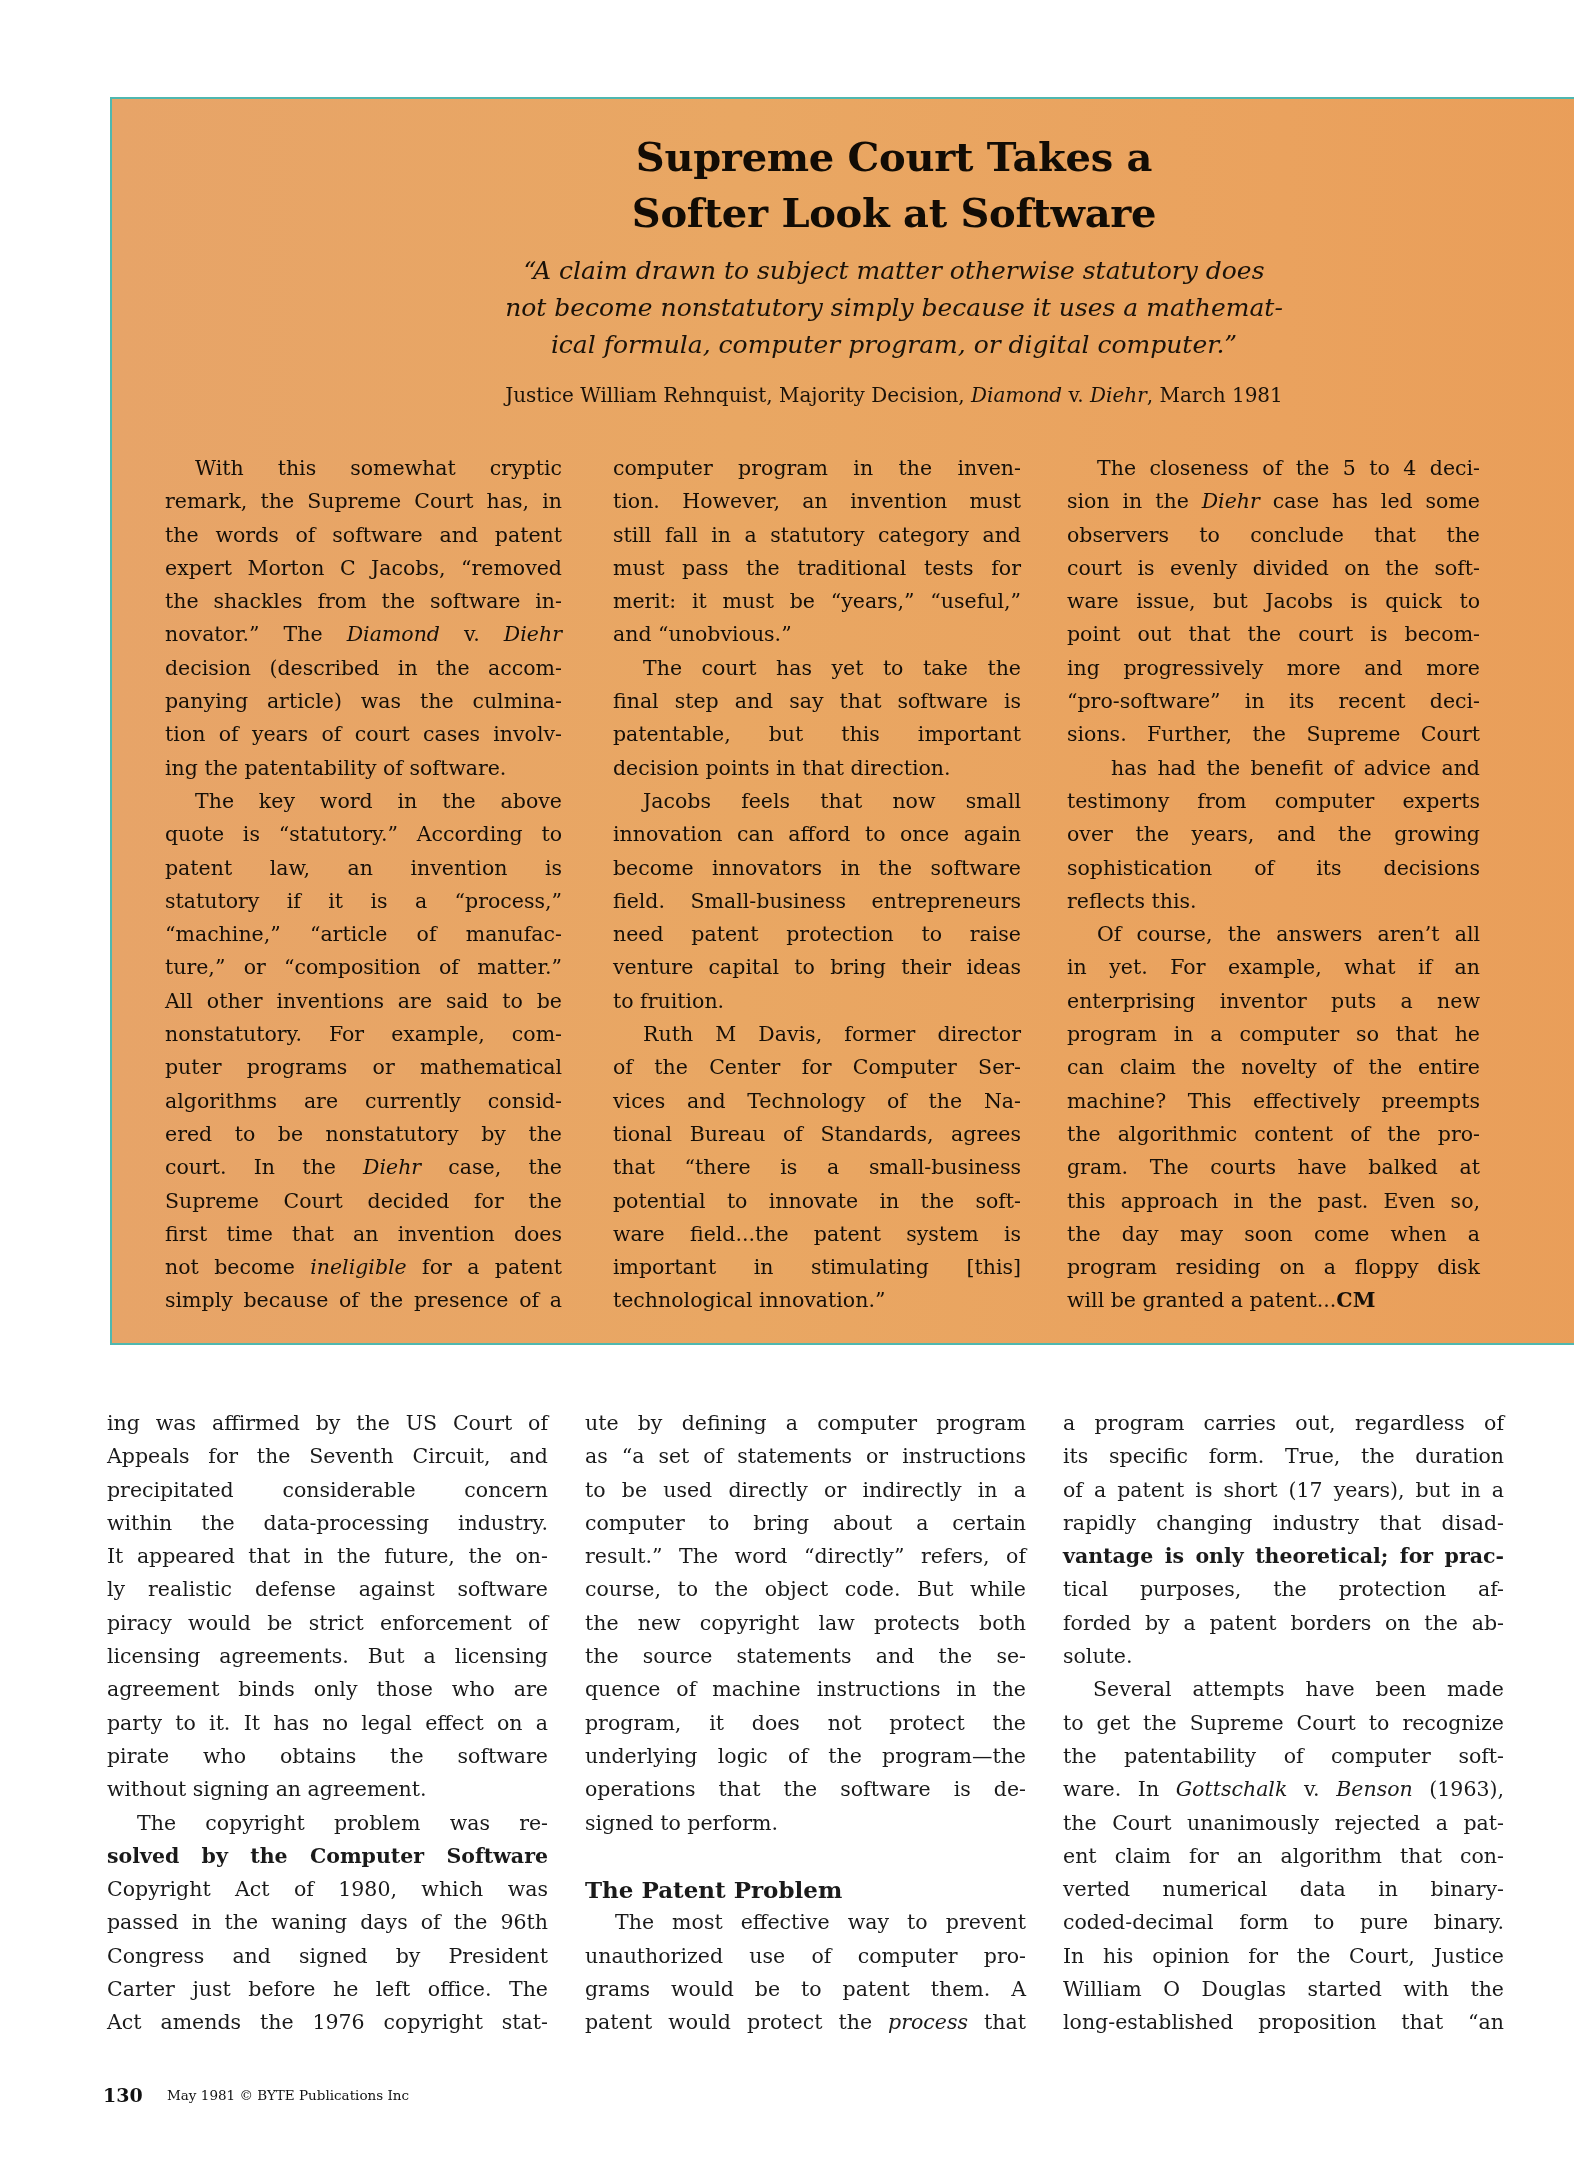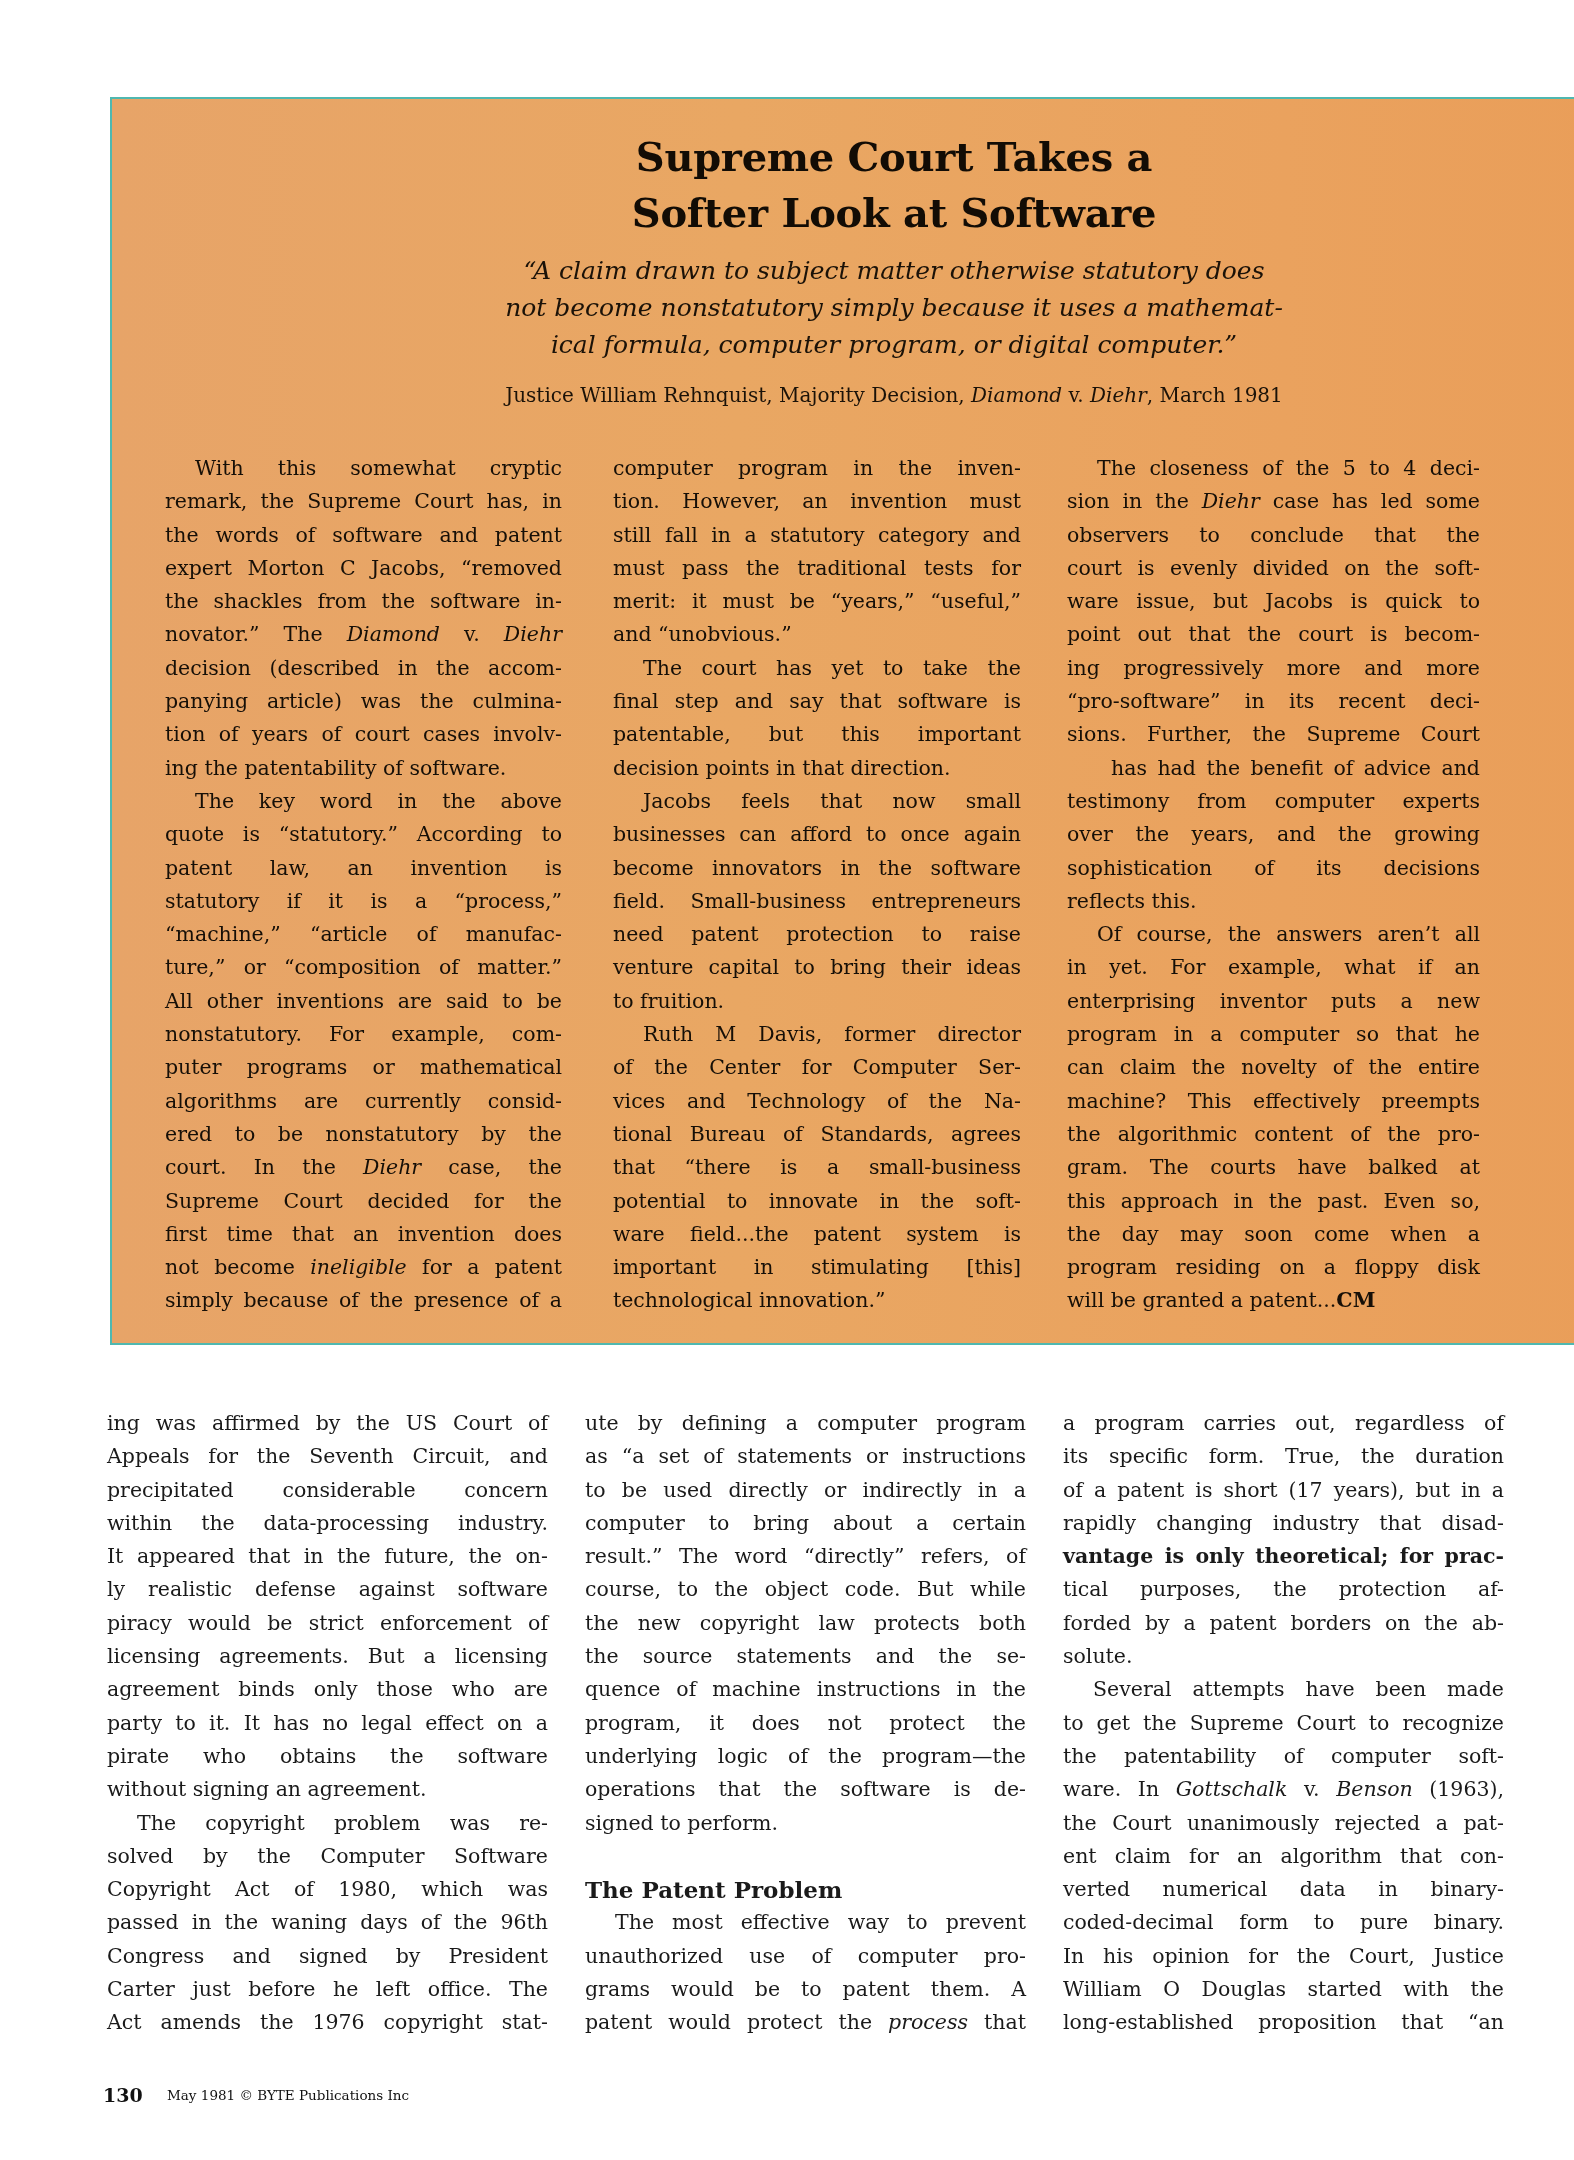--- a/index.html
+++ b/index.html
@@ -97,21 +97,21 @@
       <span class="ln" style="display: block;"><span>tion. However, an invention must</span></span>
       <span class="ln" style="display: block;"><span>still fall in a statutory category and</span></span>
       <span class="ln" style="display: block;"><span>must pass the traditional tests for</span></span>
       <span class="ln" style="display: block;"><span>merit: it must be “years,” “useful,”</span></span>
       <span class="ln last" style="display: block;"><span>and “unobvious.”</span></span>
       <span class="ln indent" style="display: block;"><span>The court has yet to take the</span></span>
       <span class="ln" style="display: block;"><span>final step and say that software is</span></span>
       <span class="ln" style="display: block;"><span>patentable, but this important</span></span>
       <span class="ln last" style="display: block;"><span>decision points in that direction.</span></span>
       <span class="ln indent" style="display: block;"><span>Jacobs feels that now small</span></span>
-      <span class="ln" style="display: block;"><span>businesses can afford to once again</span></span>
+      <span class="ln" style="display: block;"><span>innovation can afford to once again</span></span>
       <span class="ln" style="display: block;"><span>become innovators in the software</span></span>
       <span class="ln" style="display: block;"><span>field. Small-business entrepreneurs</span></span>
       <span class="ln" style="display: block;"><span>need patent protection to raise</span></span>
       <span class="ln" style="display: block;"><span>venture capital to bring their ideas</span></span>
       <span class="ln last" style="display: block;"><span>to fruition.</span></span>
       <span class="ln indent" style="display: block;"><span>Ruth M Davis, former director</span></span>
       <span class="ln" style="display: block;"><span>of the Center for Computer Ser-</span></span>
       <span class="ln" style="display: block;"><span>vices and Technology of the Na-</span></span>
       <span class="ln" style="display: block;"><span>tional Bureau of Standards, agrees</span></span>
       <span class="ln" style="display: block;"><span>that “there is a small-business</span></span>
@@ -157,21 +157,21 @@
     <span class="ln" style="display: block;"><span>within the data-processing industry.</span></span>
     <span class="ln" style="display: block;"><span>It appeared that in the future, the on-</span></span>
     <span class="ln" style="display: block;"><span>ly realistic defense against software</span></span>
     <span class="ln" style="display: block;"><span>piracy would be strict enforcement of</span></span>
     <span class="ln" style="display: block;"><span>licensing agreements. But a licensing</span></span>
     <span class="ln" style="display: block;"><span>agreement binds only those who are</span></span>
     <span class="ln" style="display: block;"><span>party to it. It has no legal effect on a</span></span>
     <span class="ln" style="display: block;"><span>pirate who obtains the software</span></span>
     <span class="ln last" style="display: block;"><span>without signing an agreement.</span></span>
     <span class="ln indent" style="display: block;"><span>The copyright problem was re-</span></span>
-    <span class="ln" style="display: block;"><span>solved by the Computer Software</span></span>
+    <span class="ln" style="display: block; font-weight: bold;"><span>solved by the Computer Software</span></span>
     <span class="ln" style="display: block;"><span>Copyright Act of 1980, which was</span></span>
     <span class="ln" style="display: block;"><span>passed in the waning days of the 96th</span></span>
     <span class="ln" style="display: block;"><span>Congress and signed by President</span></span>
     <span class="ln" style="display: block;"><span>Carter just before he left office. The</span></span>
     <span class="ln" style="display: block;"><span>Act amends the 1976 copyright stat-</span></span>
   </div>
 <div class="col main-col main-col2">
     <span class="ln" style="display: block;"><span>ute by defining a computer program</span></span>
     <span class="ln" style="display: block;"><span>as “a set of statements or instructions</span></span>
     <span class="ln" style="display: block;"><span>to be used directly or indirectly in a</span></span>

